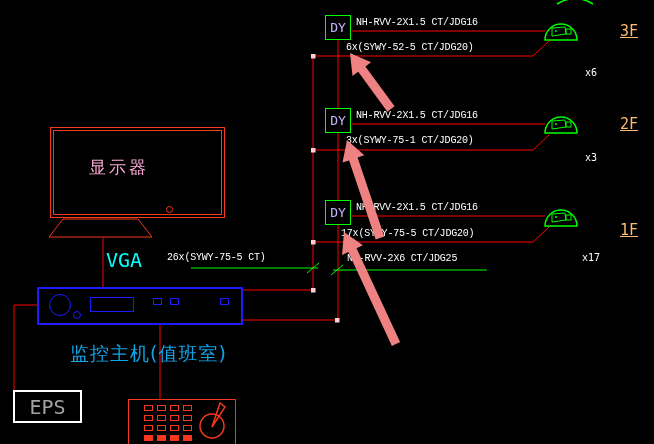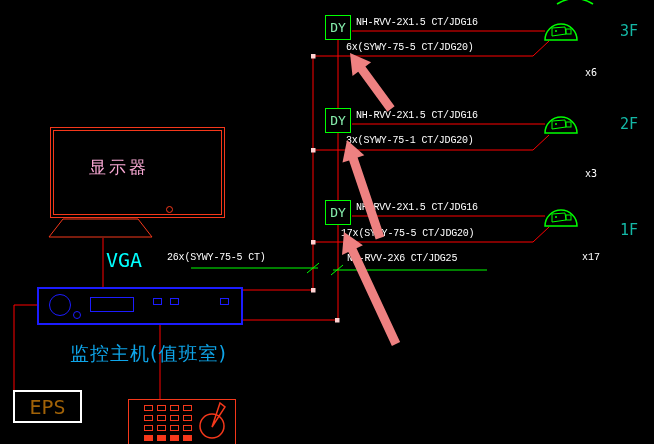--- a/index.html
+++ b/index.html
@@ -3,44 +3,44 @@
 <meta charset="utf-8">
 <style>
   html,body{margin:0;padding:0;}
   body{
     width:654px;height:444px;background:#000;overflow:hidden;position:relative;
     font-family:"DejaVu Sans Mono","Liberation Mono",monospace;
   }
   .lbl{position:absolute;color:#fff;font-size:10px;white-space:nowrap;letter-spacing:-0.2px;font-family:Liberation Mono, monospace;}
   .dybox{
     position:absolute;width:24px;height:23px;border:1.5px solid #00ff00;background:#000;
-    color:#86efac;font-size:13px;display:flex;align-items:center;justify-content:center;z-index:3;
+    color:#c4b5fd;font-size:13px;display:flex;align-items:center;justify-content:center;z-index:3;
   }
-  .floorlbl{position:absolute;color:#14b8a6;font-size:15px;z-index:2;}
+  .floorlbl{position:absolute;color:#fdba74;font-size:15px;z-index:2;text-decoration:underline;}
   .cntlbl{position:absolute;color:#fff;font-size:10px;z-index:2;margin-top:40px;}
   svg{position:absolute;left:0;top:0;}
   #wires{z-index:1;}
   #arrows{z-index:6;}
   .cam{position:absolute;z-index:2;}
   
   .monitor{position:absolute;left:50px;top:127px;width:173px;height:89px;border:1px solid #f5381b;z-index:2;}
   .monitor-inner{position:absolute;left:2px;top:2px;right:2px;bottom:2px;border:1px solid #f5381b;}
   .power{position:absolute;left:115px;top:78px;width:5px;height:5px;border:1px solid #f5381b;border-radius:50%;}
   .monitor-label{position:absolute;left:38px;top:28px;color:#f9a8d4;font-size:17px;letter-spacing:3px;font-family:"DejaVu Sans",sans-serif;}
   .vga{position:absolute;left:106px;top:248px;color:#00ffff;font-size:20px;z-index:2;}
   
   .host{position:absolute;left:37px;top:287px;width:202px;height:34px;border:2px solid #1c1cff;background:#000;z-index:2;}
   .host .bigcircle{position:absolute;left:10px;top:5px;width:20px;height:20px;border:1.5px solid #1c1cff;border-radius:50%;}
   .host .smallcircle{position:absolute;left:34px;top:22px;width:6px;height:6px;border:1px solid #1c1cff;border-radius:50%;}
   .host .slot{position:absolute;left:51px;top:8px;width:42px;height:13px;border:1.5px solid #1c1cff;}
   .host .btn{position:absolute;top:9px;width:7px;height:5px;border:1px solid #1c1cff;}
   .host-label{position:absolute;left:70px;top:341px;color:#0ea5e9;font-size:19px;letter-spacing:1px;font-family:"DejaVu Sans",sans-serif;z-index:2;}
   
   .eps{position:absolute;left:13px;top:390px;width:65px;height:29px;border:2px solid #fff;
-       color:#a16207;font-size:20px;display:flex;align-items:center;justify-content:center;z-index:2;}
+       color:#a3a3a3;font-size:20px;display:flex;align-items:center;justify-content:center;z-index:2;}
   
   .keypad{position:absolute;left:128px;top:399px;width:106px;height:50px;border:1.5px solid #f5381b;z-index:2;}
   .keypad .key{position:absolute;width:7px;height:4px;border:1px solid #f5381b;}
   .keypad .key.filled{background:#f5381b;}
 </style>
 </head>
 <body>
 
 <svg id="wires" width="654" height="444" viewBox="0 0 654 444">
 
@@ -81,56 +81,56 @@
   <rect x="311" y="148" width="4.5" height="4.5" fill="#ffd2d2"></rect>
   <rect x="311" y="240" width="4.5" height="4.5" fill="#ffd2d2"></rect>
   <rect x="311" y="288" width="4.5" height="4.5" fill="#ffd2d2"></rect>
   <rect x="335" y="318" width="4.5" height="4.5" fill="#ffd2d2"></rect>
 </svg>
 
 <div class="dybox" style="left:325px;top:15px;">
   <span>DY</span>
 </div>
 <div class="lbl" style="left:356px;top:17px;">NH-RVV-2X1.5 CT/JDG16</div>
-<div class="lbl" style="left:346px;top:42px;">6x(SYWY-75-5 CT/JDG20)</div>
+<div class="lbl" style="left:346px;top:42px;">6x(SYWY-52-5 CT/JDG20)</div>
 <svg class="cam" style="left:544px;top:20px;" width="34" height="22" viewBox="0 0 34 22">
   <path d="M1,20 A16,16 0 0 1 33,20 Z" fill="none" stroke="#00ff00" stroke-width="1.5"></path>
   <polygon points="8,8 21,7 22,14 8,16" fill="none" stroke="#00ff00" stroke-width="1"></polygon>
   <rect x="22" y="9" width="5" height="5" fill="none" stroke="#00ff00" stroke-width="1"></rect>
   <circle cx="12" cy="11" r="1" fill="#00ff00"></circle>
 </svg>
 <div class="cntlbl" style="left:585px;top:27px;">x6</div>
 <div class="floorlbl" style="left:620px;top:22px;">3F</div>
 
 <div class="dybox" style="left:325px;top:108px;">
   <span>DY</span>
 </div>
 <div class="lbl" style="left:356px;top:110px;">NH-RVV-2X1.5 CT/JDG16</div>
 <div class="lbl" style="left:346px;top:135px;">3x(SYWY-75-1 CT/JDG20)</div>
 <svg class="cam" style="left:544px;top:113px;" width="34" height="22" viewBox="0 0 34 22">
   <path d="M1,20 A16,16 0 0 1 33,20 Z" fill="none" stroke="#00ff00" stroke-width="1.5"></path>
   <polygon points="8,8 21,7 22,14 8,16" fill="none" stroke="#00ff00" stroke-width="1"></polygon>
   <rect x="22" y="9" width="5" height="5" fill="none" stroke="#00ff00" stroke-width="1"></rect>
   <circle cx="12" cy="11" r="1" fill="#00ff00"></circle>
 </svg>
-<div class="cntlbl" style="left:585px;top:128px;">x3</div>
+<div class="cntlbl" style="left:585px;top:112px;">x3</div>
 <div class="floorlbl" style="left:620px;top:115px;">2F</div>
 
 <div class="dybox" style="left:325px;top:200px;">
   <span>DY</span>
 </div>
 <div class="lbl" style="left:356px;top:202px;">NH-RVV-2X1.5 CT/JDG16</div>
 <div class="lbl" style="left:341px;top:228px;">17x(SYWY-75-5 CT/JDG20)</div>
 <svg class="cam" style="left:544px;top:206px;" width="34" height="22" viewBox="0 0 34 22">
   <path d="M1,20 A16,16 0 0 1 33,20 Z" fill="none" stroke="#00ff00" stroke-width="1.5"></path>
   <polygon points="8,8 21,7 22,14 8,16" fill="none" stroke="#00ff00" stroke-width="1"></polygon>
   <rect x="22" y="9" width="5" height="5" fill="none" stroke="#00ff00" stroke-width="1"></rect>
   <circle cx="12" cy="11" r="1" fill="#00ff00"></circle>
 </svg>
-<div class="cntlbl" style="left:582px;top:212px;font-family:Liberation Mono, monospace;">x17</div>
+<div class="cntlbl" style="left:582px;top:212px;">x17</div>
 <div class="floorlbl" style="left:620px;top:221px;">1F</div>
 
 <div class="lbl" style="left:167px;top:252px;">26x(SYWY-75-5 CT)</div>
 <div class="lbl" style="left:347px;top:253px;">NH-RVV-2X6 CT/JDG25</div>
 
 <div class="monitor">
   <div class="monitor-inner"></div>
   <div class="power"></div>
   <div class="monitor-label">显示器</div>
 </div>

